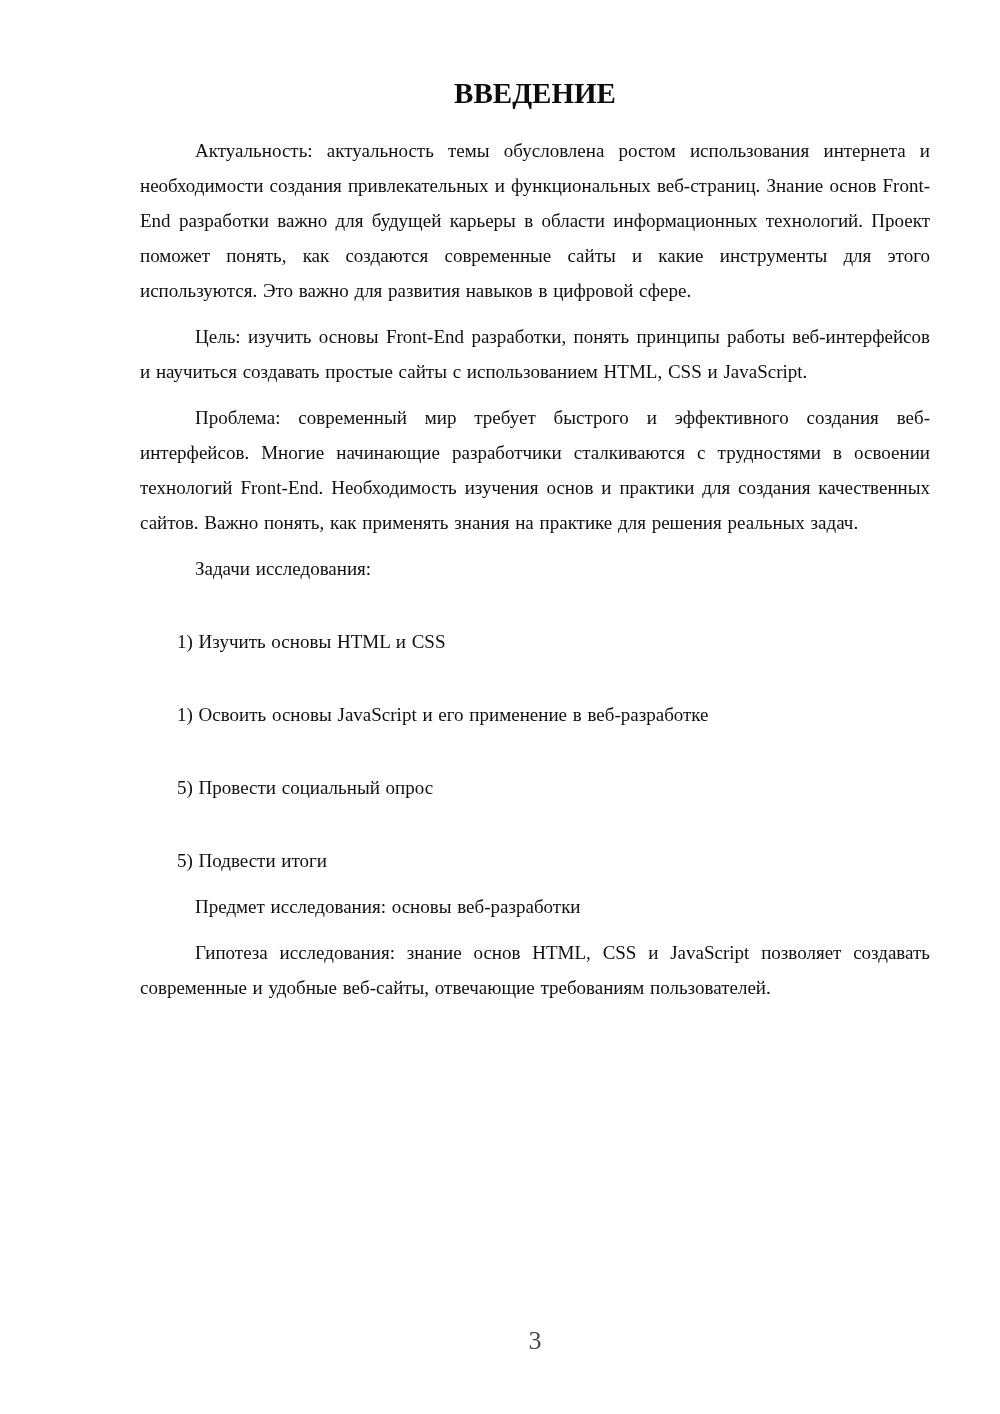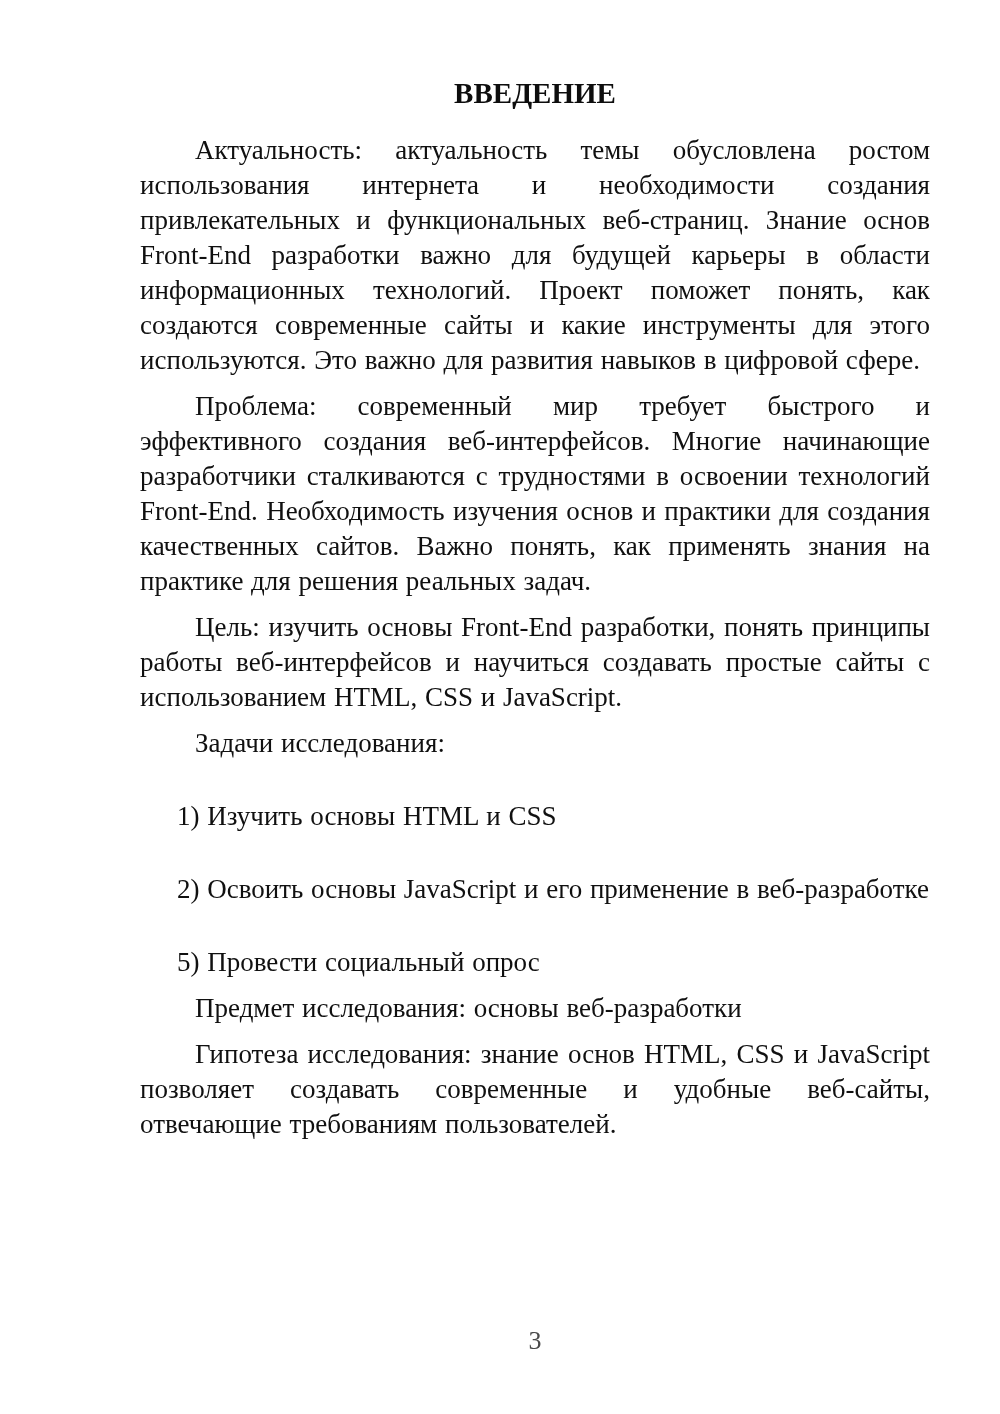--- a/index.html
+++ b/index.html
@@ -25,21 +25,21 @@
   }
   h1.heading {
     font-size: 29px;
     line-height: 35px;
     font-weight: 700;
     text-align: center;
     margin: 0 0 22px 0;
     color: #0d0d0d;
   }
   p.para {
-    font-size: 27px;
+    font-size: 19px;
     line-height: 35px;
     margin: 11px 0;
     text-align: justify;
     text-indent: 55px;
     word-spacing: 1px;
   }
   p.para.list-item {
     text-indent: 37px;
     margin-top: 38px;
   }
@@ -57,33 +57,34 @@
 </head>
 <body>
 
 <div class="page">
   <div class="content">
 
     <h1 class="heading">ВВЕДЕНИЕ</h1>
 
     <p class="para">Актуальность: актуальность темы обусловлена ростом использования интернета и необходимости создания привлекательных и функциональных веб-страниц. Знание основ Front-End разработки важно для будущей карьеры в области информационных технологий. Проект поможет понять, как создаются современные сайты и какие инструменты для этого используются. Это важно для развития навыков в цифровой сфере.</p>
 
+    <p class="para">Цель: изучить основы Front-End разработки, понять принципы работы веб-интерфейсов и научиться создавать простые сайты с использованием HTML, CSS и JavaScript.</p>
+
     <p class="para">Проблема: современный мир требует быстрого и эффективного создания веб-интерфейсов. Многие начинающие разработчики сталкиваются с трудностями в освоении технологий Front-End. Необходимость изучения основ и практики для создания качественных сайтов. Важно понять, как применять знания на практике для решения реальных задач.</p>
-
-    <p class="para">Цель: изучить основы Front-End разработки, понять принципы работы веб-интерфейсов и научиться создавать простые сайты с использованием HTML, CSS и JavaScript.</p>
 
     <p class="para">Задачи исследования:</p>
 
     <p class="para list-item">1) Изучить основы HTML и CSS</p>
 
-    <p class="para list-item">2) Освоить основы JavaScript и его применение в веб-разработке</p>
+    <p class="para list-item">1) Освоить основы JavaScript и его применение в веб-разработке</p>
 
 
     <p class="para list-item">5) Провести социальный опрос</p>
 
+    <p class="para list-item">5) Подвести итоги</p>
 
 
     <p class="para">Предмет исследования: основы веб-разработки</p>
 
     <p class="para">Гипотеза исследования: знание основ HTML, CSS и JavaScript позволяет создавать современные и удобные веб-сайты, отвечающие требованиям пользователей.</p>
 
 
   </div>
 
   <div class="footer">3</div>

